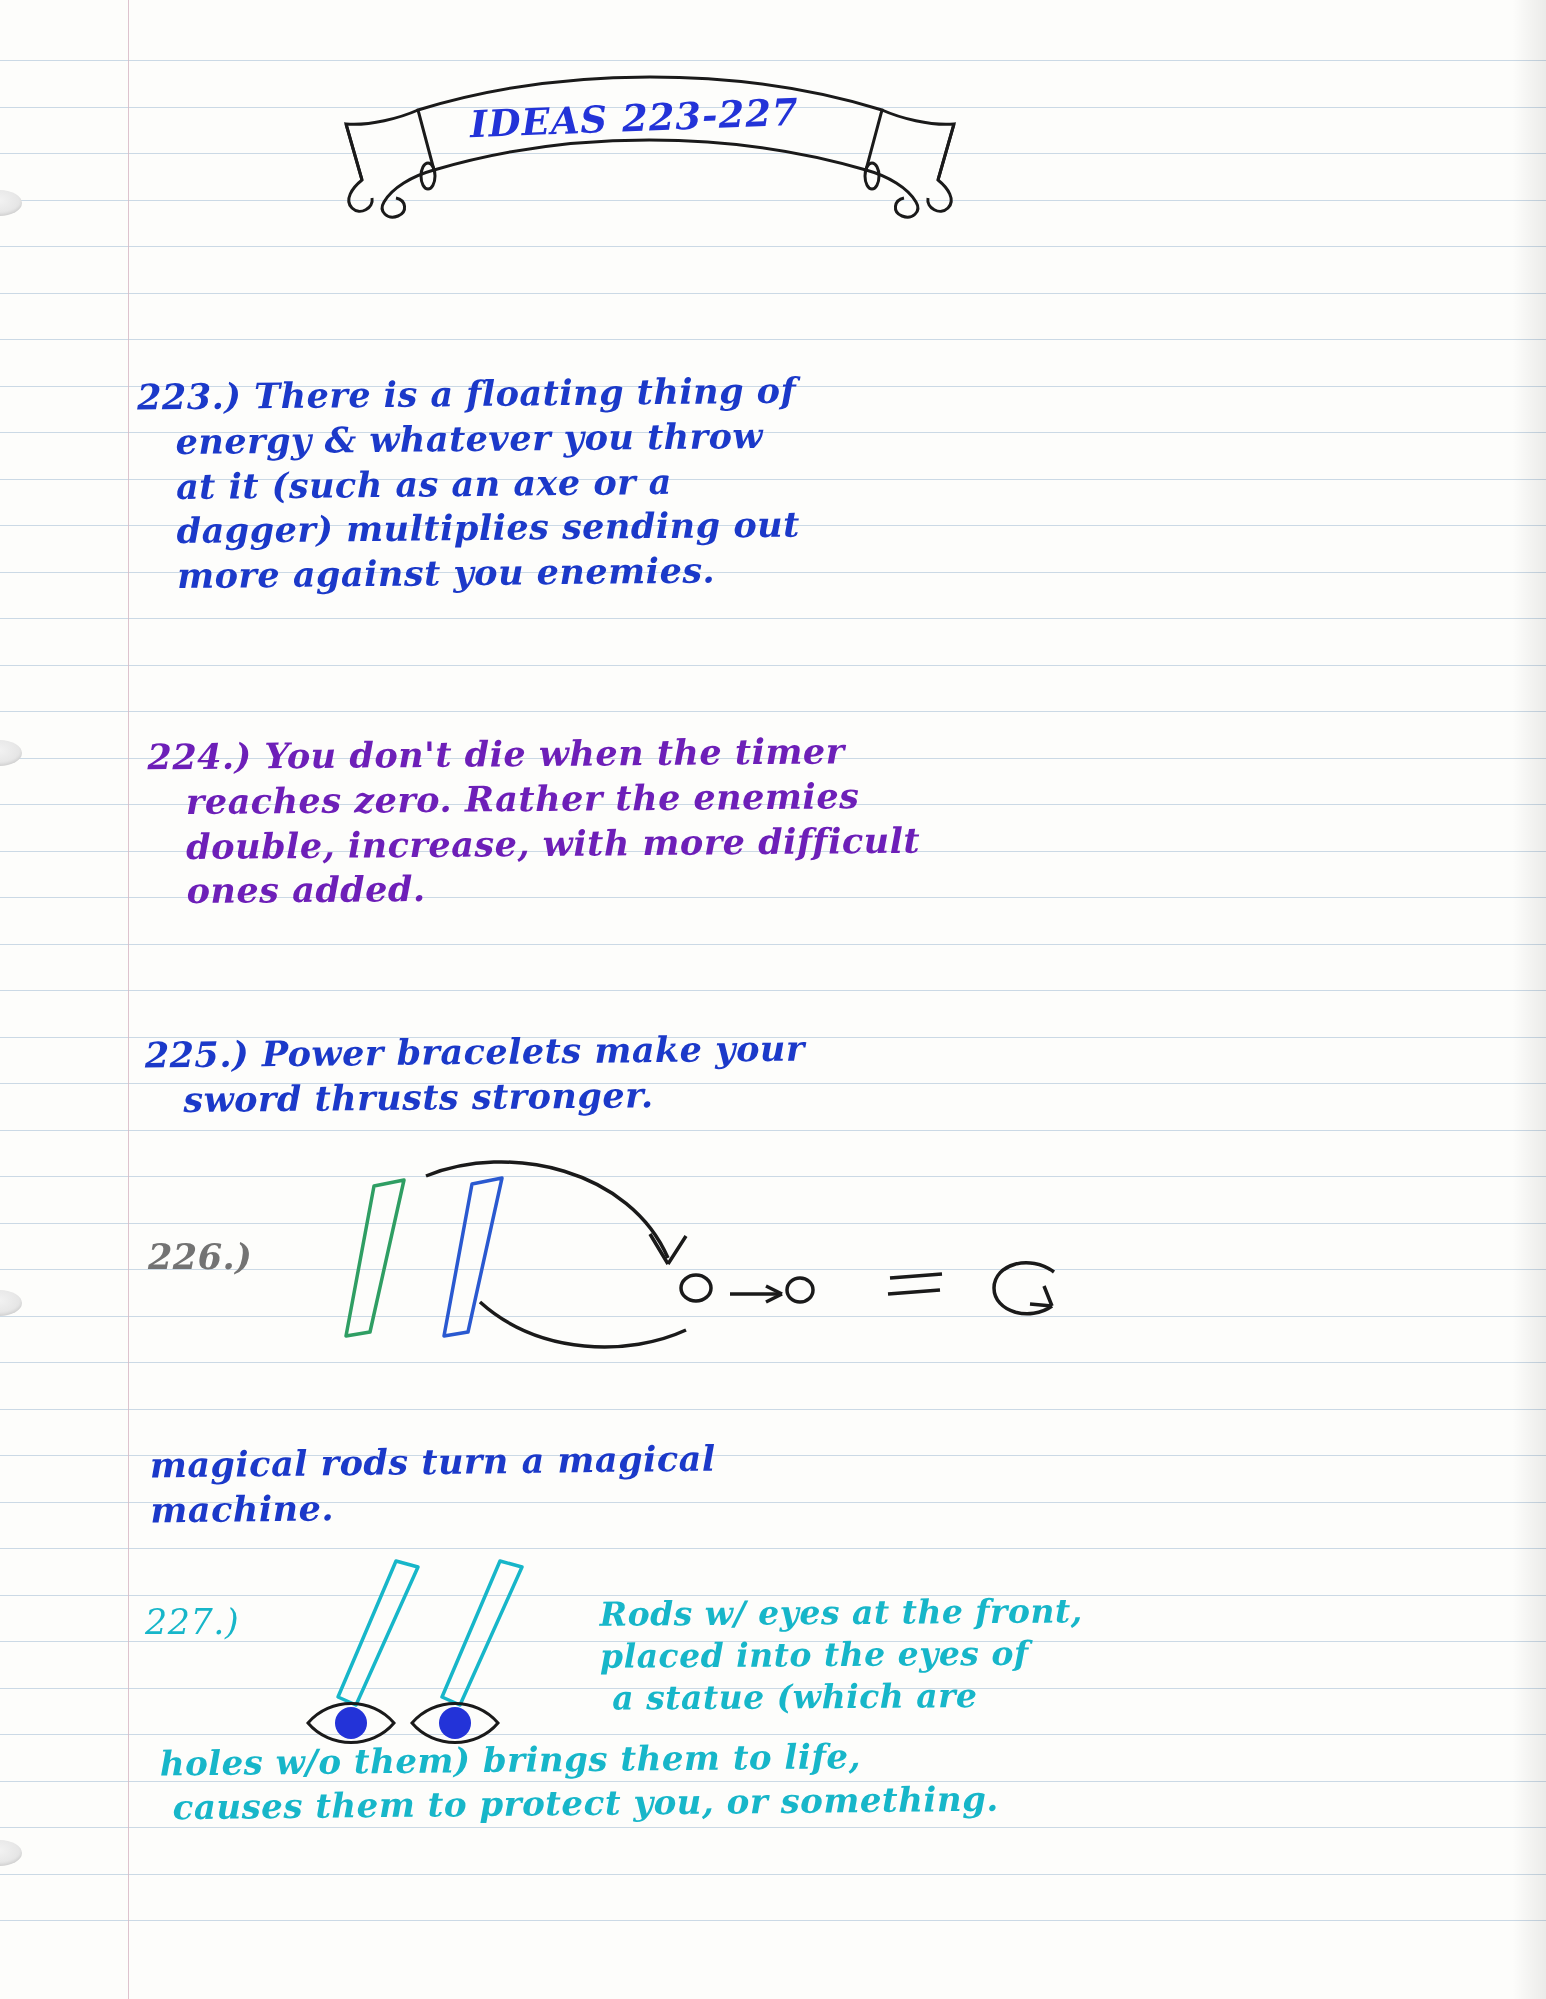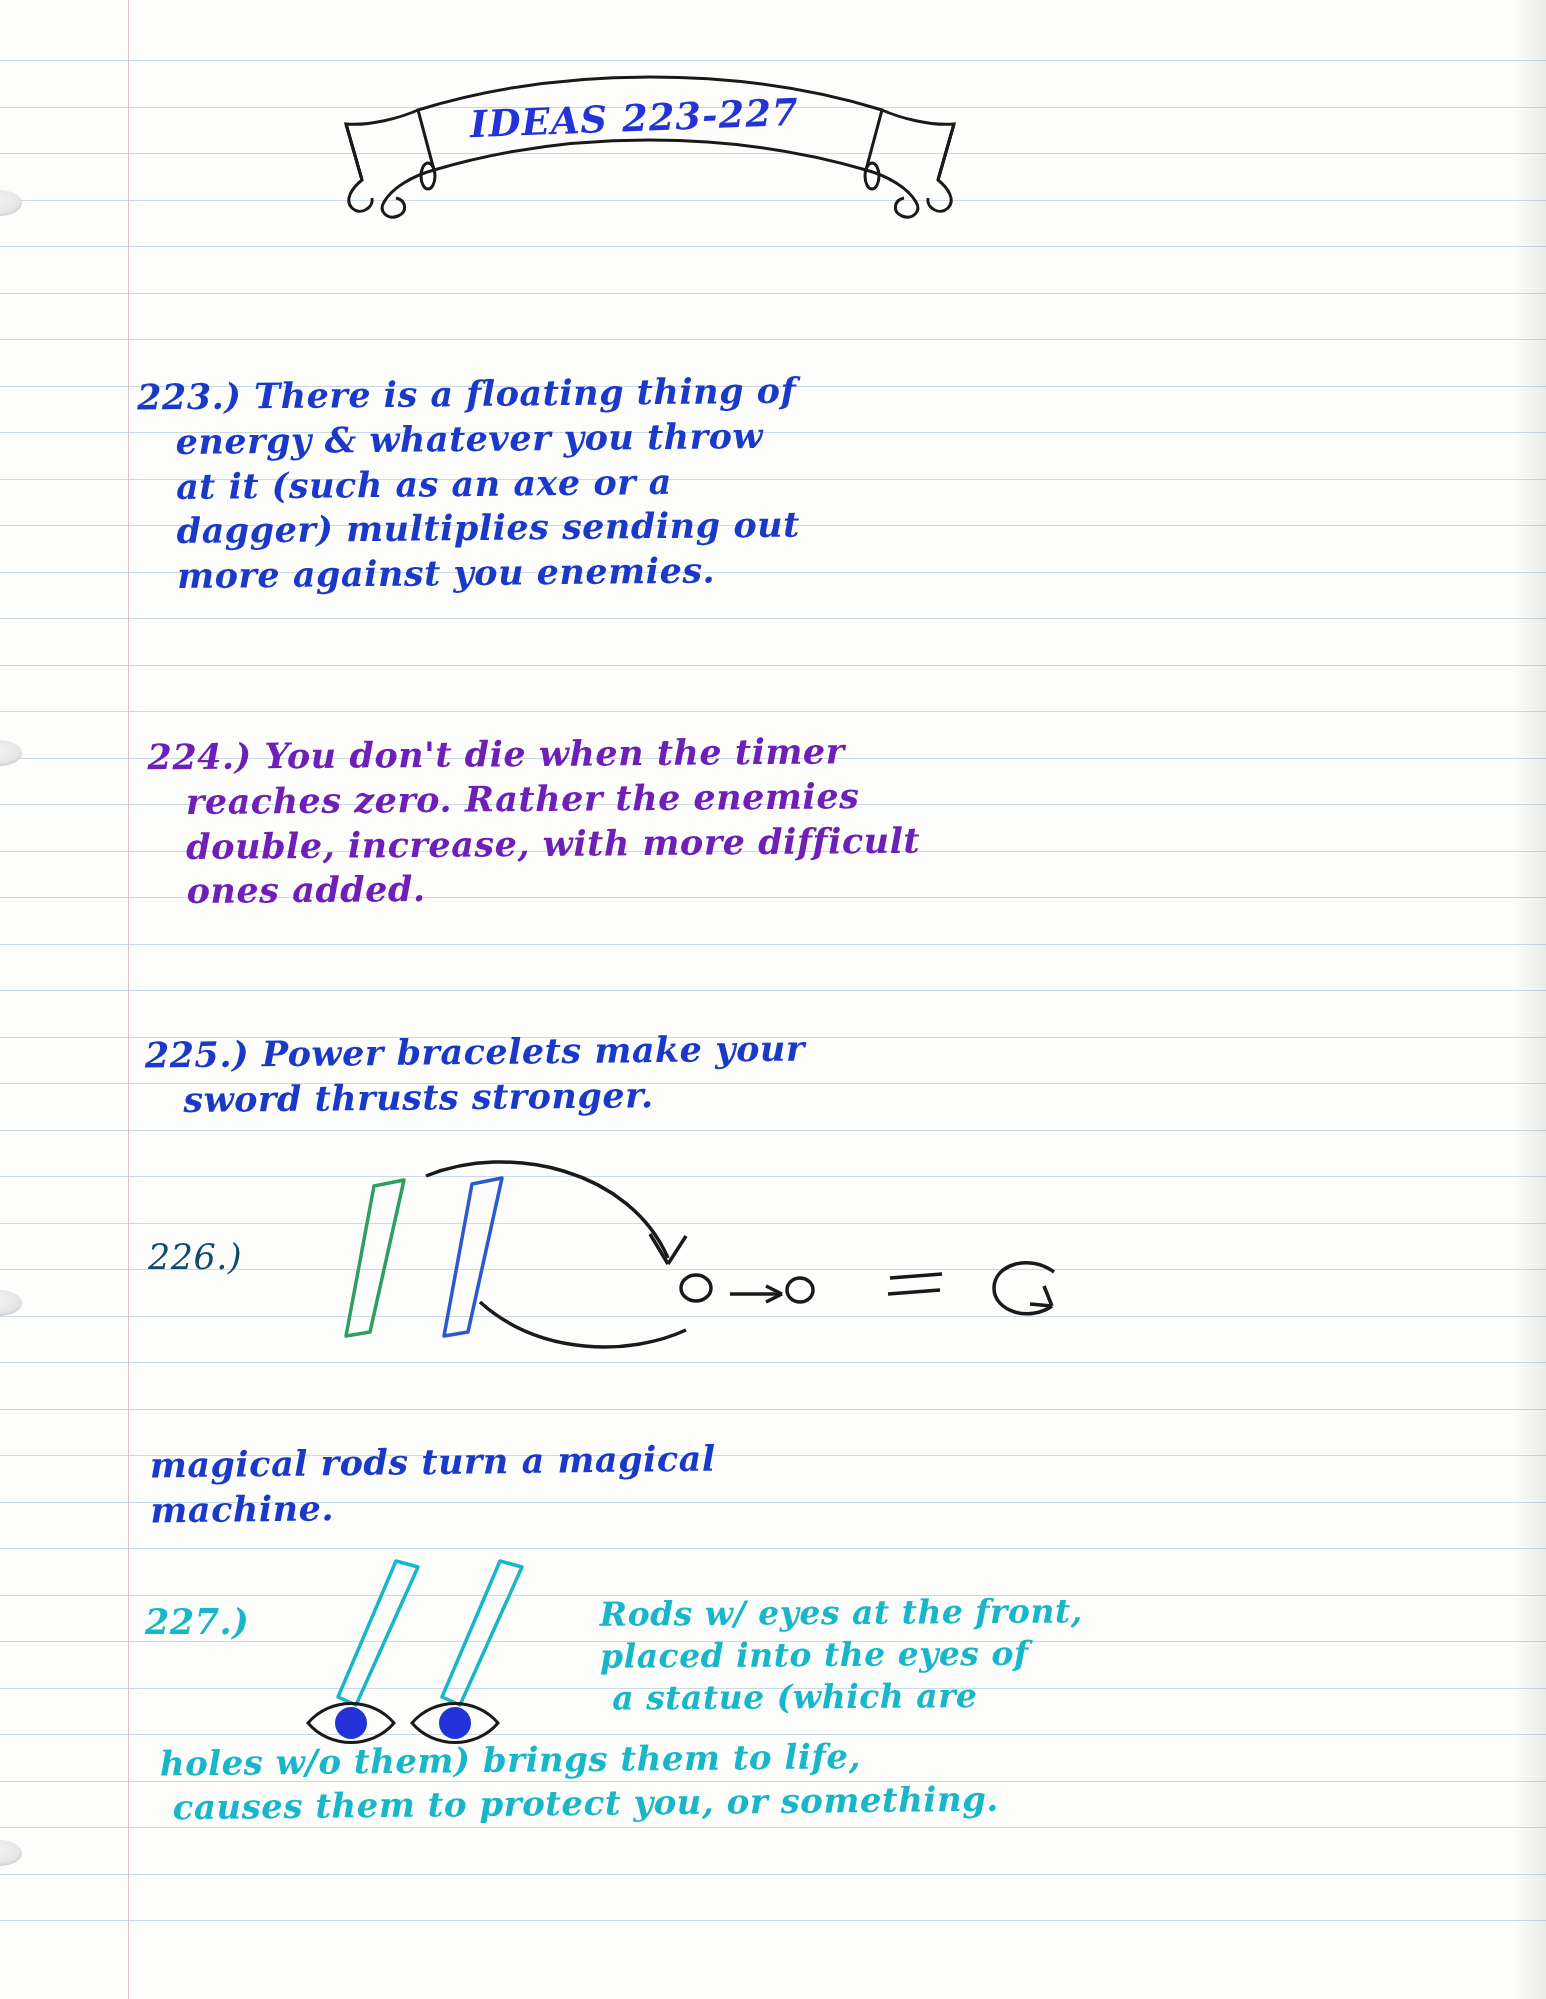--- a/index.html
+++ b/index.html
@@ -115,37 +115,37 @@
     top: 1030px;
     font-size: 35px;
     color: #1b39c9;
     font-weight: 600;
     transform: rotate(-0.6deg);
   }
   #entry-226-num {
     left: 148px;
     top: 1235px;
     font-size: 35px;
-    color: #0c4a6e;
-    font-weight: 400;
+    color: #737373;
+    font-weight: 700;
   }
   #entry-226-caption {
     left: 150px;
     top: 1440px;
     font-size: 35px;
     color: #1b39c9;
     font-weight: 600;
     transform: rotate(-0.7deg);
   }
   #entry-227-num {
     left: 145px;
     top: 1600px;
     font-size: 35px;
     color: #17b6c9;
-    font-weight: 700;
+    font-weight: 400;
   }
   #entry-227-right {
     left: 600px;
     top: 1592px;
     font-size: 33px;
     color: #17b6c9;
     font-weight: 600;
     transform: rotate(-0.4deg);
   }
   #entry-227-bottom {

